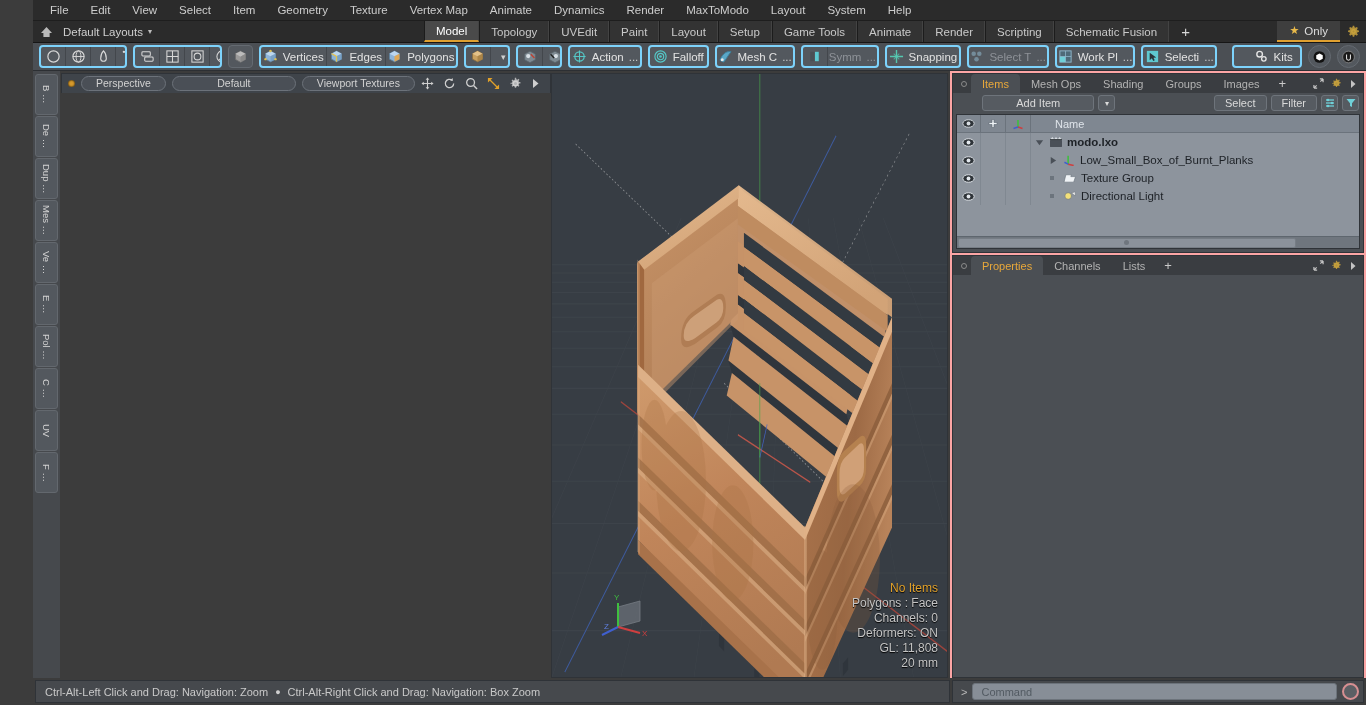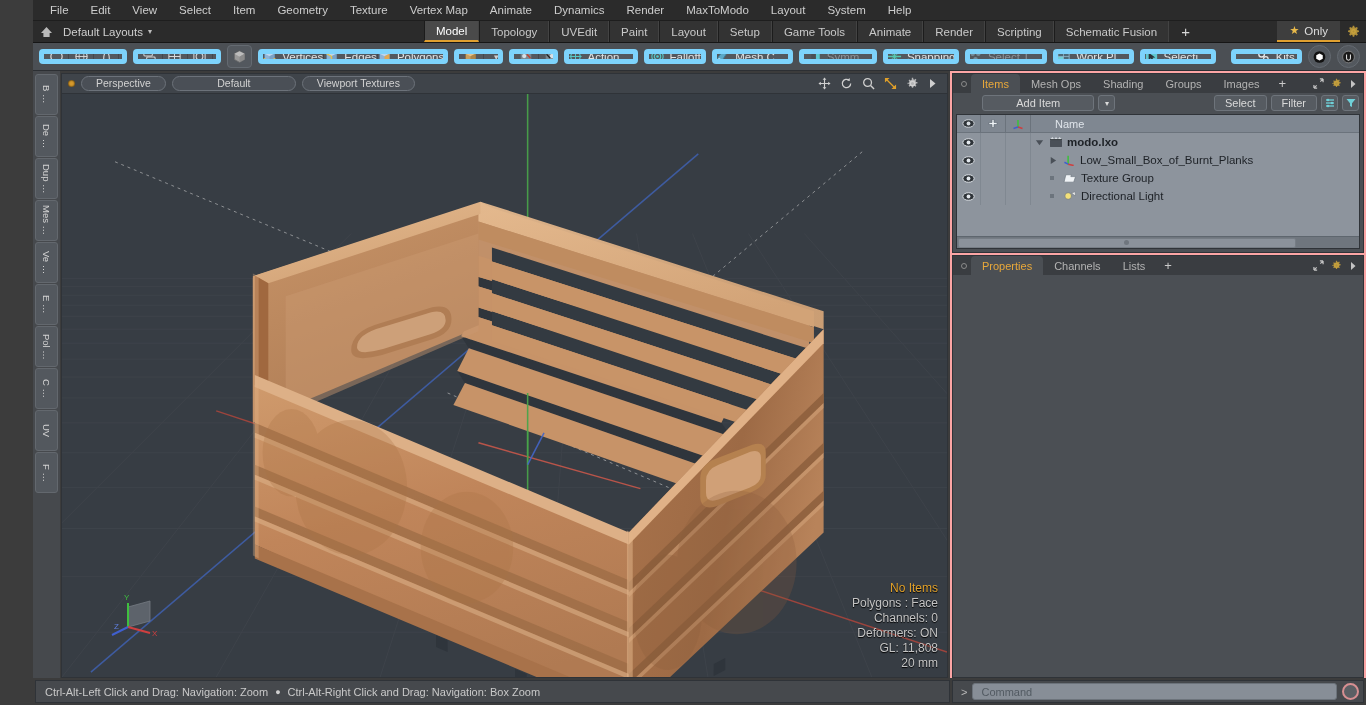--- a/index.html
+++ b/index.html
@@ -44,22 +44,22 @@
   }
   .lb-only .star{ color:#e8b94a; font-size:11px; }
   .lb-gear{ width:26px; display:flex; align-items:center; justify-content:center; color:#c9a23c; }
 
   
   .toolbar{
     height:28px; background:#4b4f54; flex:none; display:flex; align-items:center;
     padding:0 3px; gap:0; border-bottom:1px solid #2c2f33;
   }
   .tgroup{
-    display:flex; align-items:stretch; height:15px; background:#53585e;
-    border:5px solid #7dd3fc; border-radius:4px; margin:0 3px; overflow:hidden;
+    display:flex; align-items:stretch; height:23px; background:#53585e;
+    border:2px solid #7dd3fc; border-radius:4px; margin:0 3px; overflow:hidden;
   }
   .tbtn{
     display:flex; align-items:center; justify-content:center; min-width:25px; padding:0 4px;
     border-right:1px solid #43474c; color:#d5d5d5; cursor:default;
   }
   .tbtn:last-child{ border-right:none; }
   .tbtn.lbl{ gap:5px; padding:0 8px; font-size:11.5px; color:#e2e2e2; white-space:nowrap;}
   .tbtn.dim{ color:#8e9298; }
   .tbtn.solo{ border:1px solid #646a71; border-radius:4px; background:#53585e; margin:0 3px; height:23px;}
 
@@ -74,21 +74,21 @@
   .vtab{
     flex:0 0 auto; height:41px; margin-bottom:1px; background:#53585e;
     border:1px solid #63686e; border-radius:3px;
     display:flex; align-items:center; justify-content:center;
     writing-mode:vertical-rl; text-orientation:mixed;
     font-size:9.5px; color:#d3d3d3; letter-spacing:0px; cursor:default; overflow:hidden;
   }
   .vtabs .vfill{ flex:1; }
 
   
-  .viewwrap{ flex:1; min-width:0; display:flex; flex-direction:column; padding:2px 2px 0 1px; }
+  .viewwrap{ flex:1; min-width:0; display:flex; flex-direction:row; padding:2px 2px 0 1px; }
   .vp-head{
     height:20px; background:#3f444a; display:flex; align-items:center; gap:6px;
     padding:0 6px; flex:none; border:1px solid #2f3338; border-bottom:none;
   }
   .vp-dot{ width:7px; height:7px; border-radius:50%; background:#d79a2b; box-shadow:0 0 2px #000 inset; }
   .vp-pill{
     height:15px; padding:0 14px; border:1px solid #6c727a; border-radius:8px;
     background:#4a4f56; color:#d2d2d2; font-size:10.5px; line-height:13px; white-space:nowrap; cursor:default;
   }
   .vp-pill.wide{ min-width:124px; text-align:center; }

